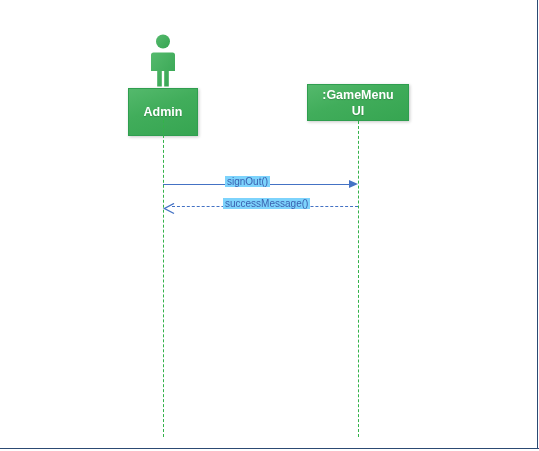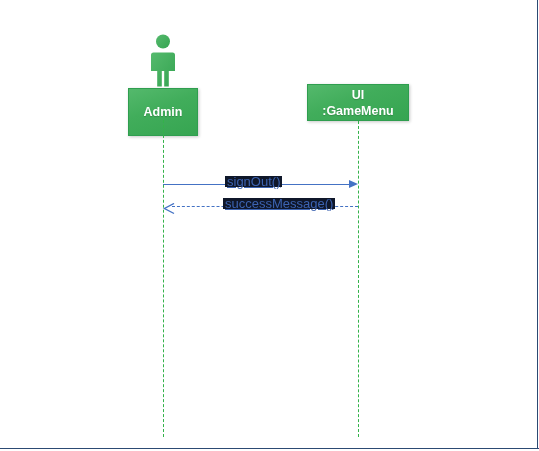--- a/index.html
+++ b/index.html
@@ -107,27 +107,26 @@
     left: 0;
     height: 0;
     border-top: 1.3px solid #4472c4;
   }
   .msg-line.dashed {
     border-top: 1.4px dashed #4472c4;
   }
   .msg-label {
     position: absolute;
     top: -8px;
-    font-size: 13px;
+    font-size: 10px;
     color: #3b62b0;
-    background: #0f172a;
+    background: #7dd3fc;
     padding: 0 2px;
     white-space: nowrap;
     line-height: 11px;
-    text-decoration: underline;
   }
   .arrowhead-filled {
     position: absolute;
     top: -4px;
     width: 0;
     height: 0;
     border-top: 4.5px solid transparent;
     border-bottom: 4.5px solid transparent;
     border-left: 9px solid #4472c4;
   }
@@ -165,22 +164,22 @@
       <span>Admin</span>
     </div>
 
     <div class="lifeline" style="left:0px; top:120px; height:317px;"></div>
   </div>
 
   <div class="participant" style="left:358px;">
 
     <div class="part-box part-box-ui">
       <div>
+        <span>:GameMenu</span>
         <span>UI</span>
-        <span>:GameMenu</span>
       </div>
     </div>
 
     <div class="lifeline" style="left:0px; top:121px; height:316px;"></div>
   </div>
 
   <div class="message" style="left:163px; top:184px;">
     <div class="msg-line" style="width:186px;"></div>
     <div class="arrowhead-filled" style="left:186px;"></div>
     <div class="msg-label" style="left:62px;">signOut()</div>

